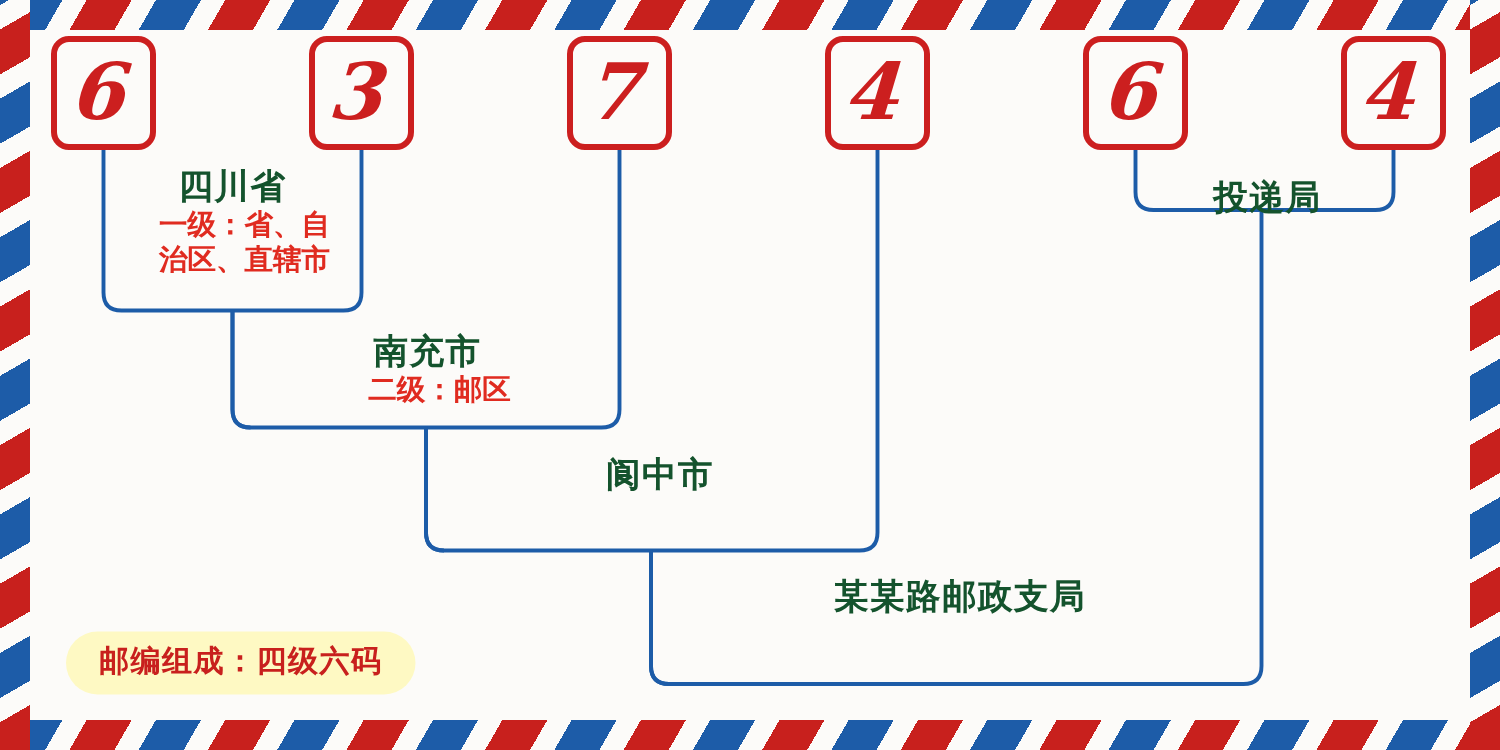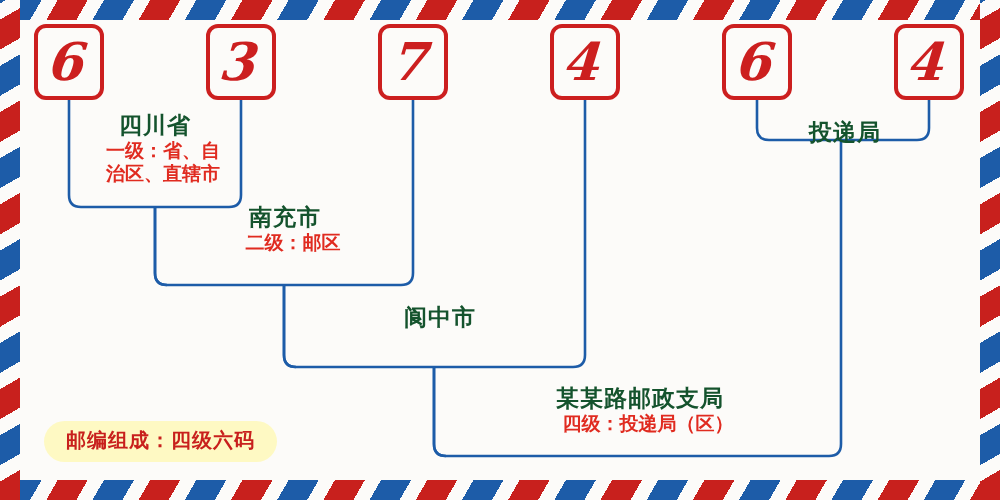--- a/index.html
+++ b/index.html
@@ -180,36 +180,33 @@
   </div>
 
   <div class="lvl lvl-1" style="left:70px; top:112px;">
     <div class="lvl-title">四川省</div>
     <div class="lvl-sub">
       <span>一级：省、自</span>
       <span>治区、直辖市</span>
     </div>
   </div>
 
-  <div class="lvl" style="left:195px; top:204px; width:180px;">
+  <div class="lvl" style="left:195px; top:222px; width:180px;">
     <div class="lvl-title">南充市</div>
     <div class="lvl-sub">
       <span>二级：邮区</span>
     </div>
   </div>
 
   <div class="lvl" style="left:320px; top:304px; width:240px;">
     <div class="lvl-title">阆中市</div>
   </div>
 
   <div class="lvl" style="left:510px; top:385px; width:260px;">
     <div class="lvl-title">某某路邮政支局</div>
-    <div class="lvl-sub">
-      <span>四级：投递局（区）</span>
-    </div>
   </div>
 
   <div class="lvl" style="left:775px; top:107px; width:140px;margin-top:12px;">
     <div class="lvl-title">投递局</div>
   </div>
 
   <div class="badge">
     <span class="badge-text">邮编组成：四级六码</span>
   </div>
 

